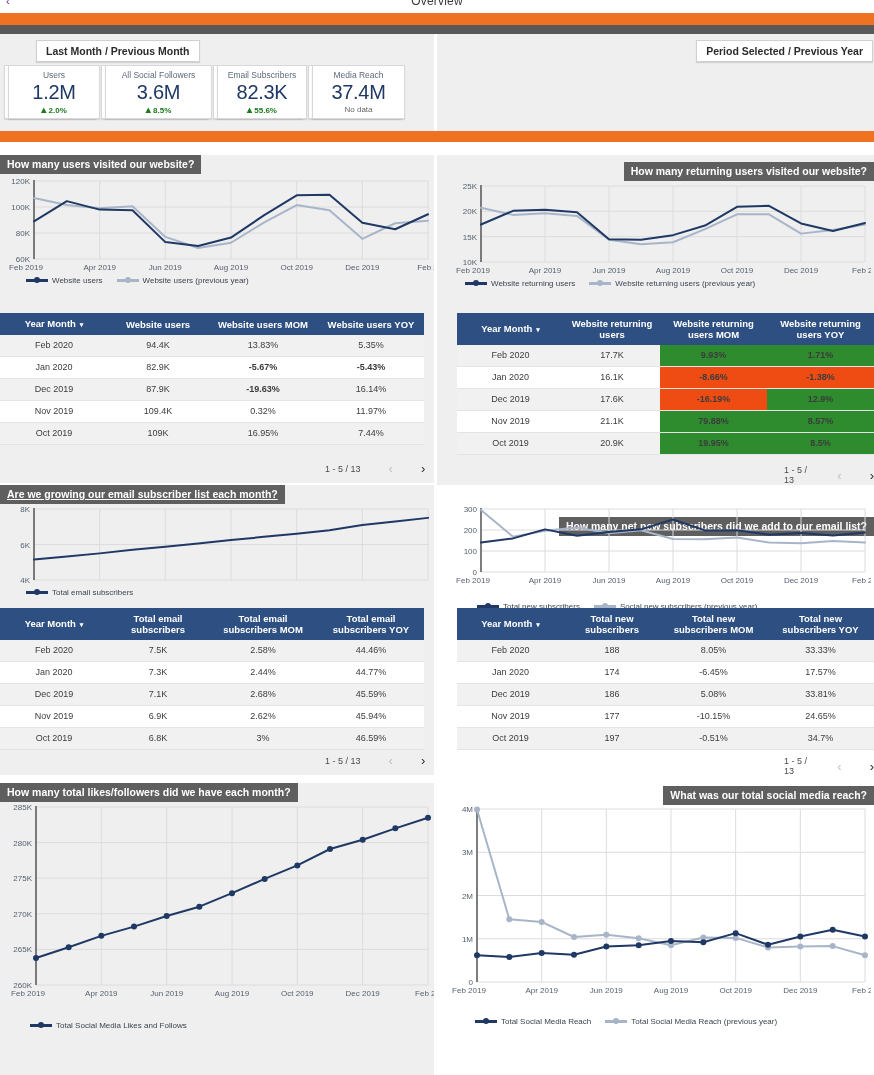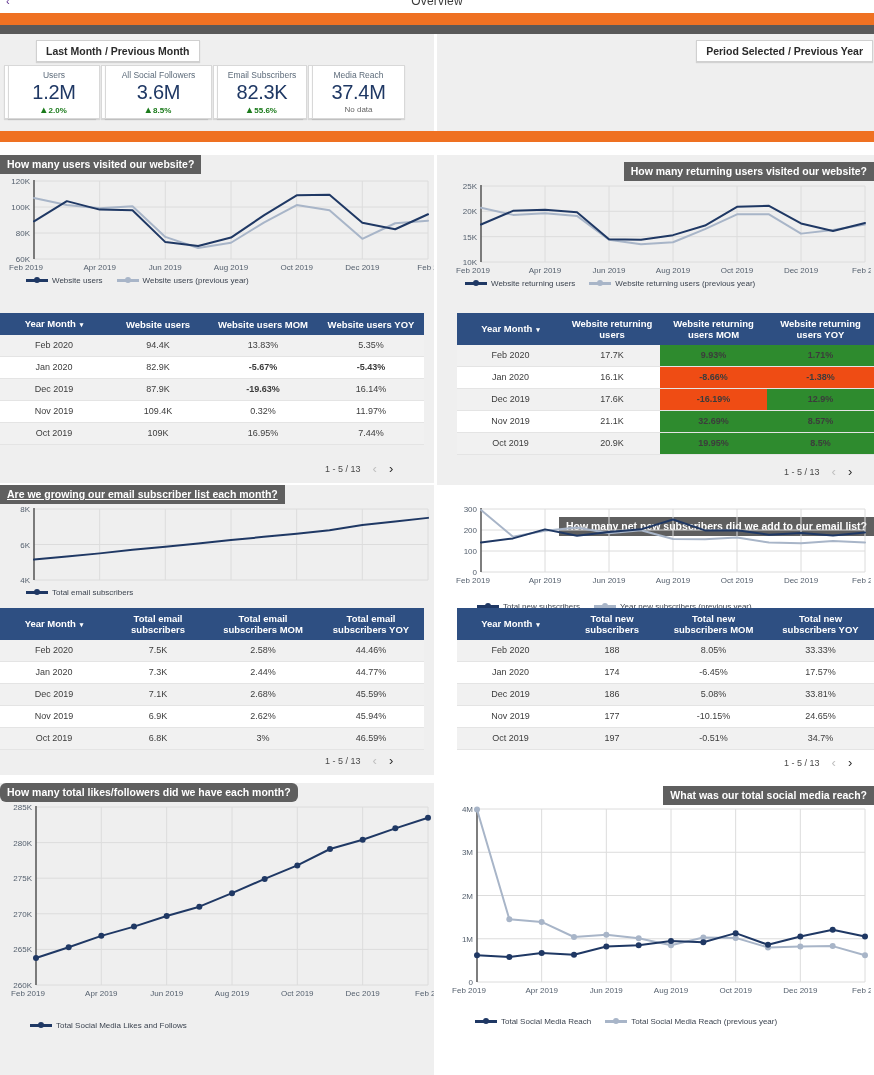--- a/index.html
+++ b/index.html
@@ -108,21 +108,21 @@
   }
   table.dt tr.odd  td { background:#f1f1f1; }
   table.dt tr.even td { background:#ffffff; }
   td.pos { color:#1a7a1a; font-weight:normal; }
   td.neg { color:#e02020; font-weight:bold; }
   td.fill-green  { background:#2e8b2e !important; color:#ffffff; font-weight:bold; }
   td.fill-orange { background:#ef4c14 !important; color:#ffffff; font-weight:bold; }
   .sort-caret { font-size:7px; margin-left:4px; }
 
   .pager {
-    position:absolute; display:flex; align-items:center; gap:12px;
+    position:absolute; display:flex; align-items:center; gap:28px;
     font-size:9px; color:#4a4a4a;
   }
   .pager .nav { font-size:13px; line-height:13px; }
   .pager .nav.disabled { color:#c0c0c0; }
   .pager .nav.active { color:#2b2b2b; }
 </style>
 </head>
 <body>
 
 <div class="page">
@@ -334,28 +334,28 @@
           <text x="354" y="80" class="tick-label x">Dec 2019</text>
           <text x="422" y="80" class="tick-label x" text-anchor="end">Feb 2020</text>
         </svg>
         <div class="legend" style="left: 30px; top: 99px;">
           <div class="legend-item">
             <span class="legend-swatch" style="background: rgb(31, 56, 100);"></span>
             <span class="legend-text">Total new subscribers</span>
           </div>
           <div class="legend-item">
             <span class="legend-swatch" style="background: rgb(168, 181, 200);"></span>
-            <span class="legend-text">Year new subscribers (previous year)</span>
+            <span class="legend-text">Social new subscribers (previous year)</span>
           </div>
         </div>
       </div>
   </div>
 
   <div class="panel" style="left:0;top:783px;width:434px;height:292px;">
-    <div class="panel-title" style="left:0;top:0;border-radius:6px;">How many total likes/followers did we have each month?</div>
+    <div class="panel-title" style="left:0;top:0;">How many total likes/followers did we have each month?</div>
     <div id="chart-social_likes" style="position: absolute; left: 0px; top: 18px; width: 434px; height: 224px;">
         <svg width="434" height="200" class="chart-svg">
           <line x1="36" x2="428" y1="184" y2="184" stroke="#dcdcdc" stroke-width="1"></line>
           <text x="32" y="187" class="tick-label y">260K</text>
           <line x1="36" x2="428" y1="148.4" y2="148.4" stroke="#dcdcdc" stroke-width="1"></line>
           <text x="32" y="151.4" class="tick-label y">265K</text>
           <line x1="36" x2="428" y1="112.8" y2="112.8" stroke="#dcdcdc" stroke-width="1"></line>
           <text x="32" y="115.8" class="tick-label y">270K</text>
           <line x1="36" x2="428" y1="77.2" y2="77.2" stroke="#dcdcdc" stroke-width="1"></line>
           <text x="32" y="80.2" class="tick-label y">275K</text>
@@ -545,21 +545,21 @@
           </tr>
           <tr class="odd">
             <td class="">Dec 2019</td>
             <td class="">17.6K</td>
             <td class="fill-orange">-16.19%</td>
             <td class="fill-green">12.9%</td>
           </tr>
           <tr class="even">
             <td class="">Nov 2019</td>
             <td class="">21.1K</td>
-            <td class="fill-green">32.69%</td>
+            <td class="fill-green">79.88%</td>
             <td class="fill-green">8.57%</td>
           </tr>
           <tr class="odd">
             <td class="">Oct 2019</td>
             <td class="">20.9K</td>
             <td class="fill-green">19.95%</td>
             <td class="fill-green">8.5%</td>
           </tr>
         </tbody>
       </table>

